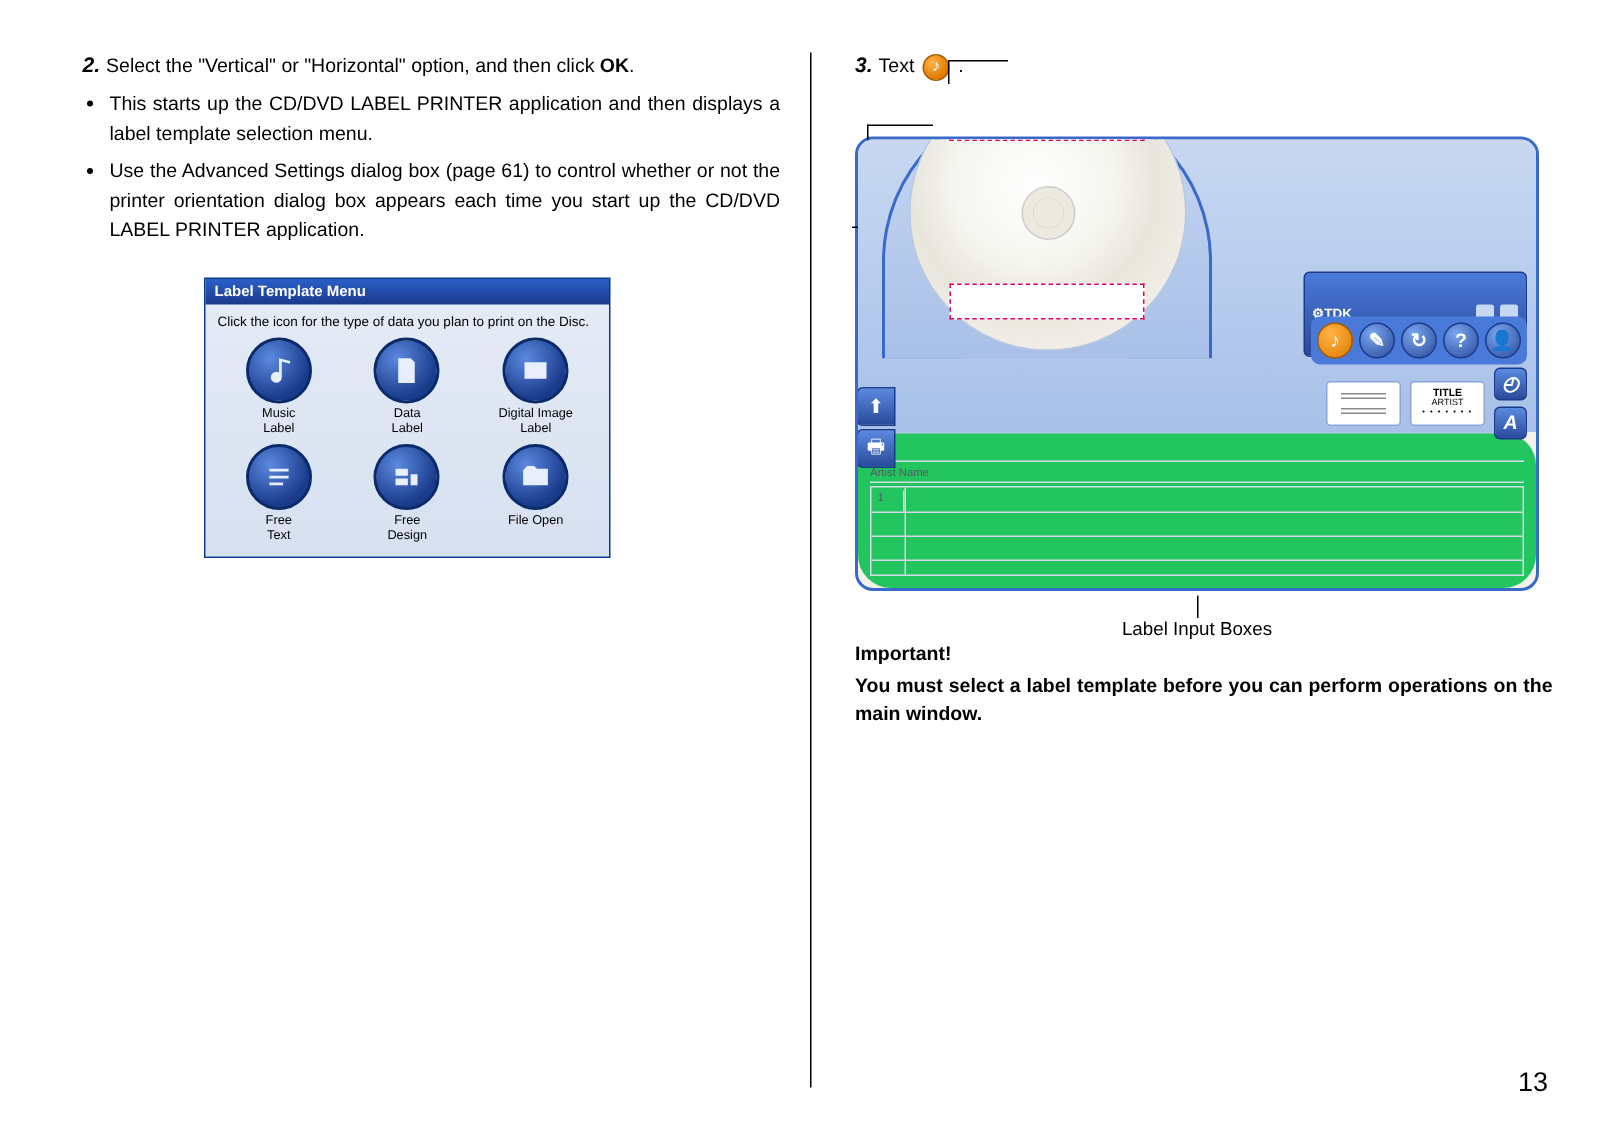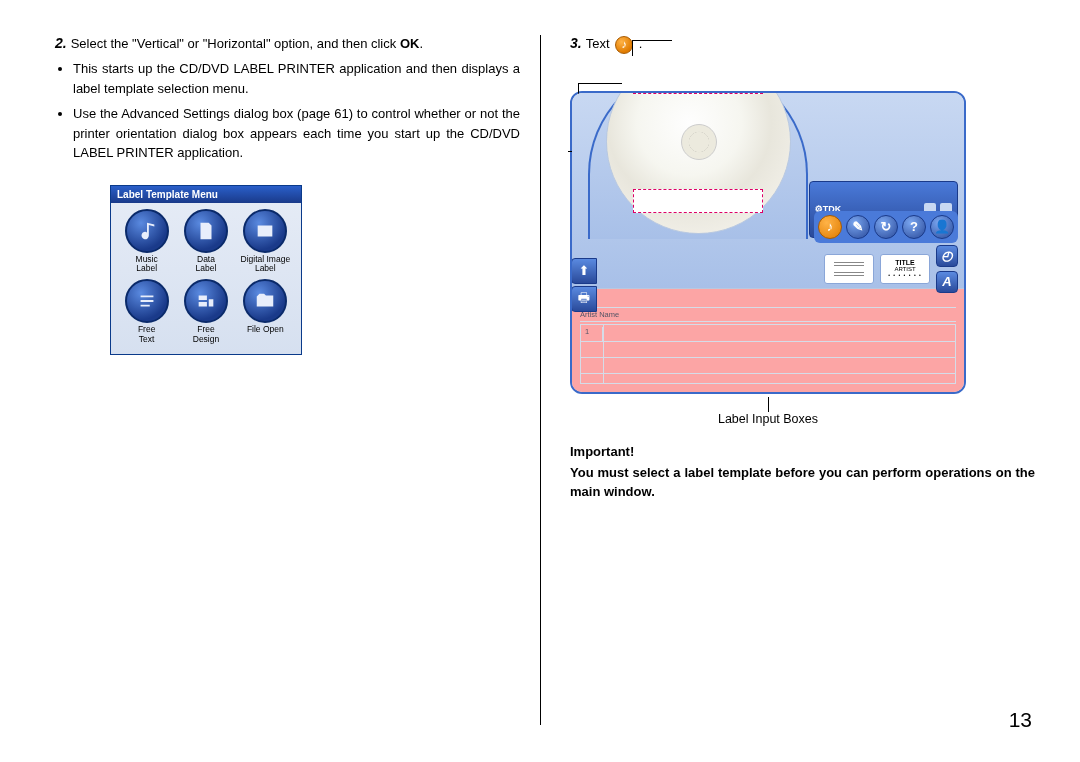--- a/index.html
+++ b/index.html
@@ -31,22 +31,22 @@
   .step-num { font-weight: bold; font-style: italic; font-size: 14px; }
   .step-text { flex: 1; line-height: 1.4; }
   .bold { font-weight: bold; }
 
   .bullets { margin: 6px 0 0 18px; }
   .bullets li { margin-bottom: 6px; line-height: 1.5; list-style: disc; text-align: justify;}
 
   
   .dlg {
     margin-top: 22px;
-    margin-left: 55px;
-    width: 192px;
+    margin-left: 81px;
+    width: 271px;
     border: 1px solid #0a3a8a;
     background: linear-gradient(#e6ecf6, #d6e0f0);
     font-size: 9px;
   }
   .dlg-title {
     background: linear-gradient(#2a5fc9, #1a3a8a);
     color: #fff;
     padding: 3px 6px;
     font-weight: bold;
     font-size: 10px;
@@ -85,21 +85,21 @@
   }
 
   .callout {
     margin: 18px 0 4px 65px;
     font-size: 12.5px;
   }
 
   
   .app {
     margin-top: 2px;
-    width: 396px;
+    width: 456px;
     position: relative;
   }
   .app-frame {
     border: 2px solid #3a6ac9;
     border-radius: 12px;
     background: #f5f2ec;
     overflow: hidden;
   }
   .app-top {
     background: linear-gradient(#c8d8f2, #a8c0e8);
@@ -208,23 +208,24 @@
   }
   .sqbtn{
     width:22px;height:22px;
     background:linear-gradient(#5a8ae0,#2a4a9a);
     border:1px solid #1a3a8a;border-radius:4px;
     color:#fff;display:flex;align-items:center;justify-content:center;
     font-weight:bold;font-style:italic;
   }
 
   .inputs{
-    background:#fca5a5;
+    background:#22c55e;
     border-top:1px solid #b8c8e0;
     padding:5px 8px 8px;
+    border-radius:22px;
   }
   .inputs .row{
     border-bottom:1px solid #d5dce8;
     font-size:7.5px;
     color:#556;
     padding:2px 0;
   }
   .inputs .grid{
     height:60px;
     border:1px solid #d5dce8;
@@ -261,28 +262,28 @@
     position:relative;
   }
   .callout-bottom::before{
     content:"";
     position:absolute;
     left:50%; top:-15px;
     height:15px; width:1px;
     background:#000;
   }
 
-  .important{ margin-top:18px; }
+  .important{ margin-top:2px; }
   .important .hd{ font-weight:bold; margin-bottom:4px;}
   .important .bd{ line-height:1.5; text-align:justify;font-weight:bold;}
 
   .pagenum{
     position:absolute;
     right:48px; bottom:30px;
-    font-size:21px;
+    font-size:18px;
   }
 </style>
 </head>
 <body>
 
 <div class="divider"></div>
 
 <div class="col col-left">
   <div class="step">
     <span class="step-num">2.</span>
@@ -291,20 +292,21 @@
     </span>
   </div>
   <ul class="bullets">
     <li>This starts up the CD/DVD LABEL PRINTER application and then displays a label template selection menu.</li>
     <li>Use the Advanced Settings dialog box (page 61) to control whether or not the printer orientation dialog box appears each time you start up the CD/DVD LABEL PRINTER application.</li>
   </ul>
 
   <div class="dlg">
     <div class="dlg-title">Label Template Menu</div>
     <div class="dlg-body">
+      <div class="dlg-instr">Click the icon for the type of data you plan to print on the Disc.</div>
       <div class="icon-grid">
         <div class="icon-cell">
           <div class="icon-circle">
               <svg viewBox="0 0 24 24">
                 <path d="M12 3l8 2v2l-6-1.5V17a4 4 0 11-2-3.5V3z"></path>
               </svg>
             </div>
           <div class="icon-label">Music<br>Label</div>
         </div>
         <div class="icon-cell">

